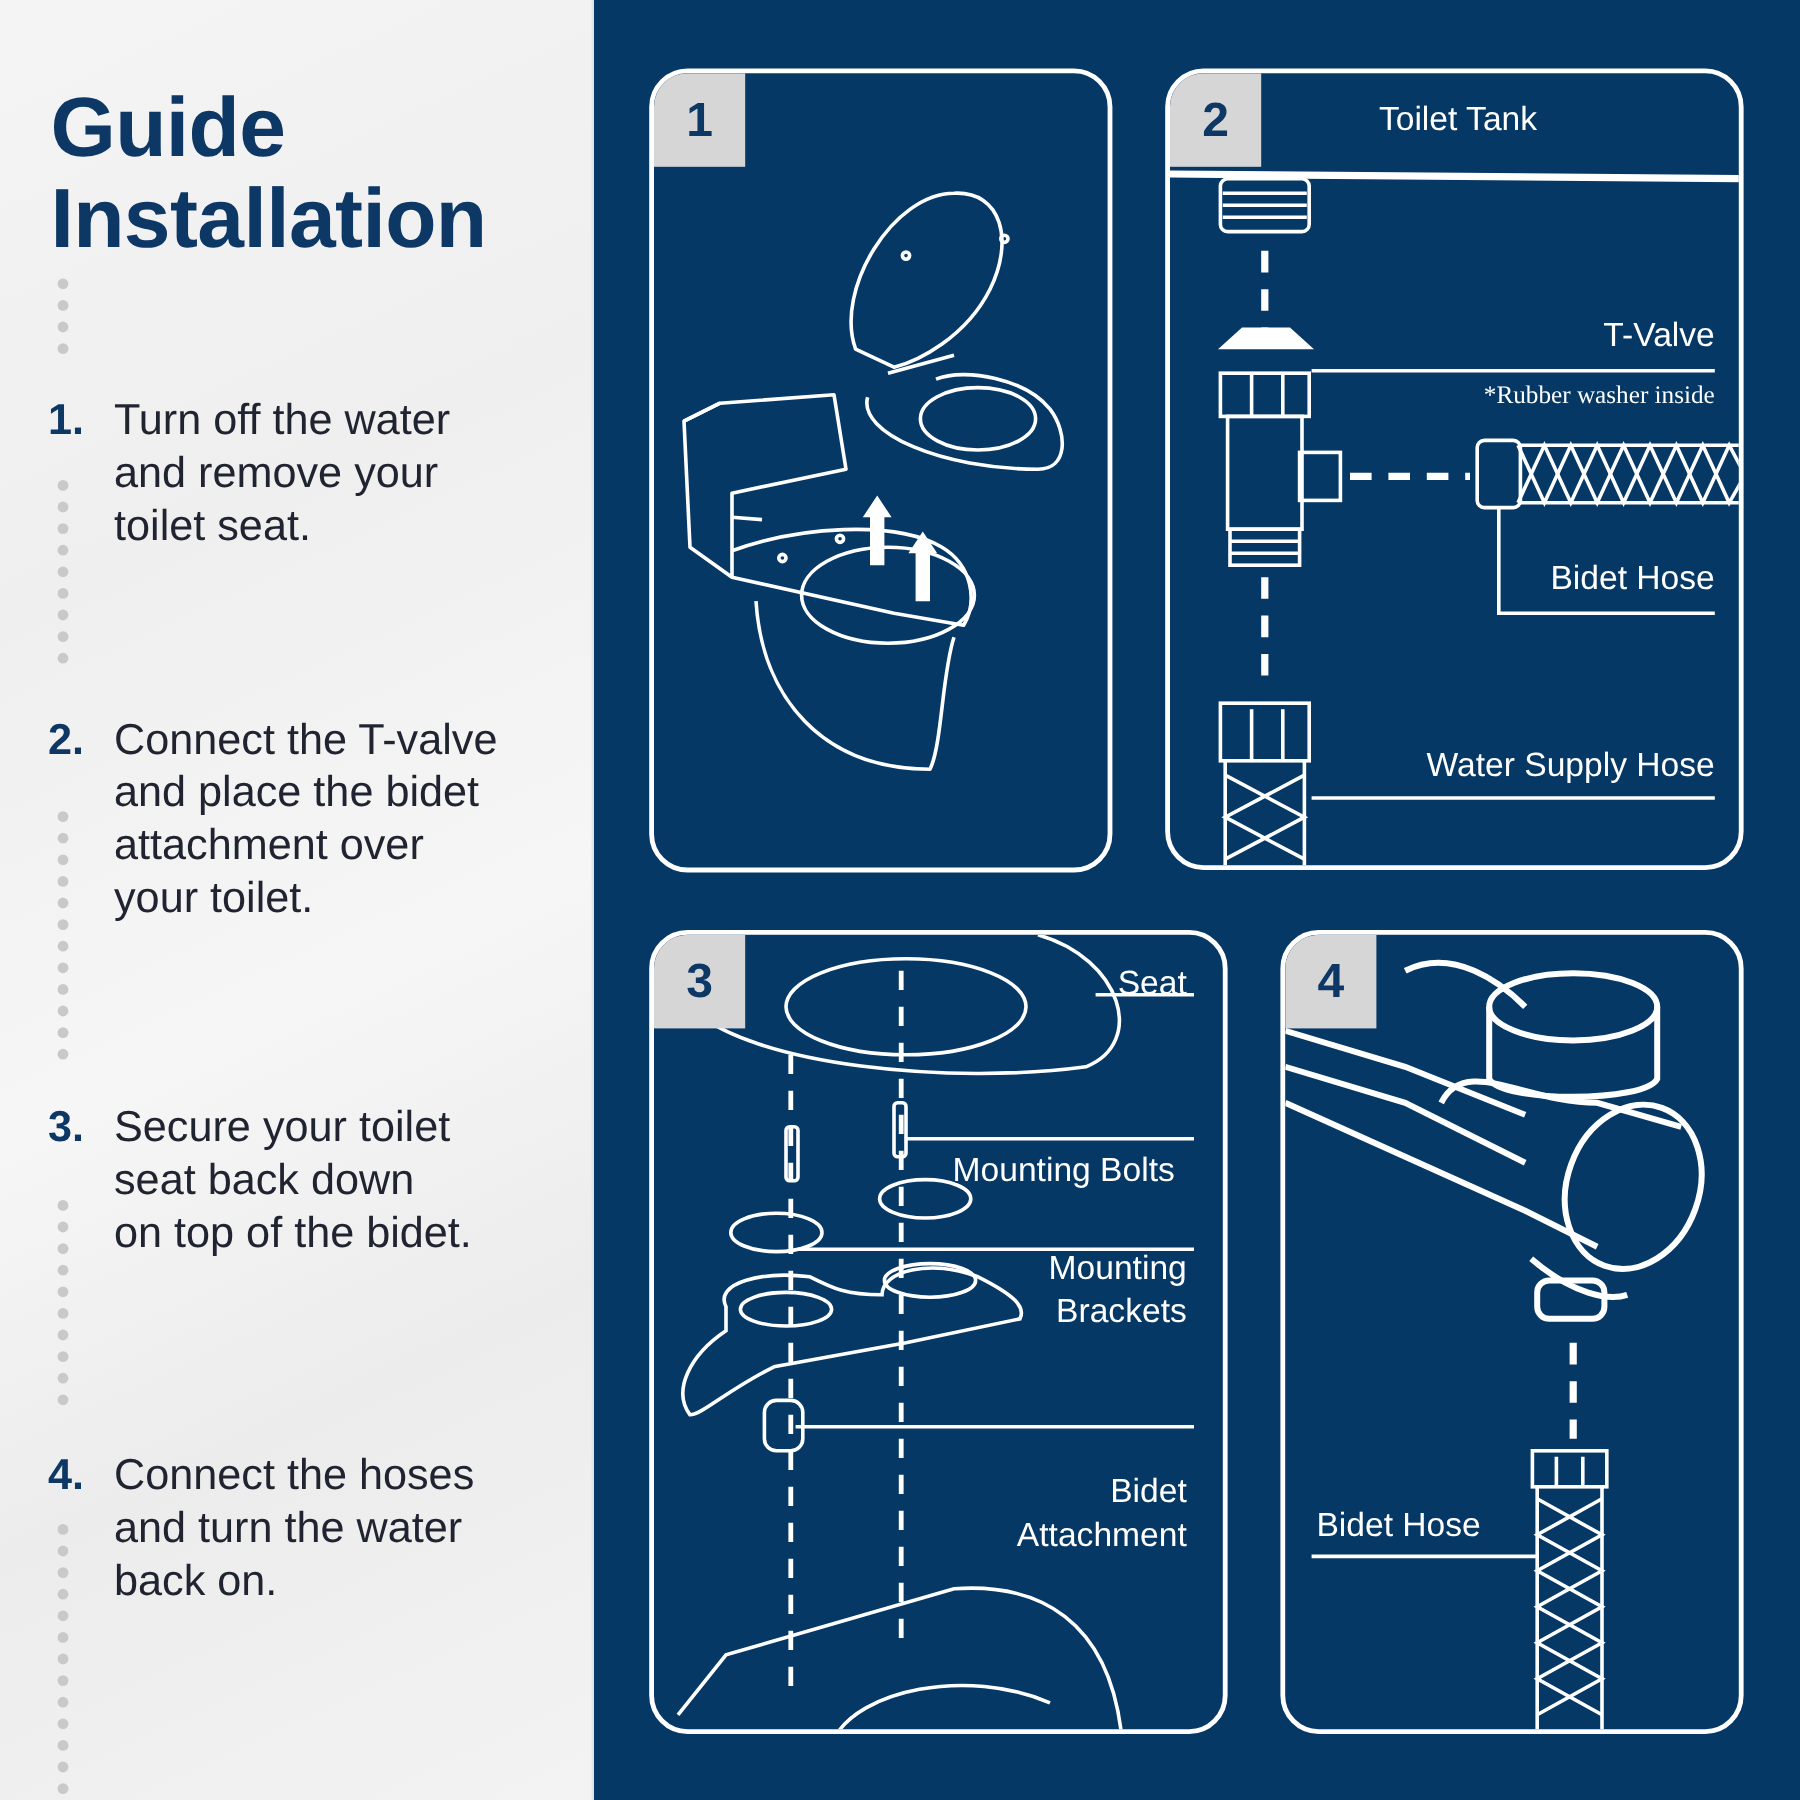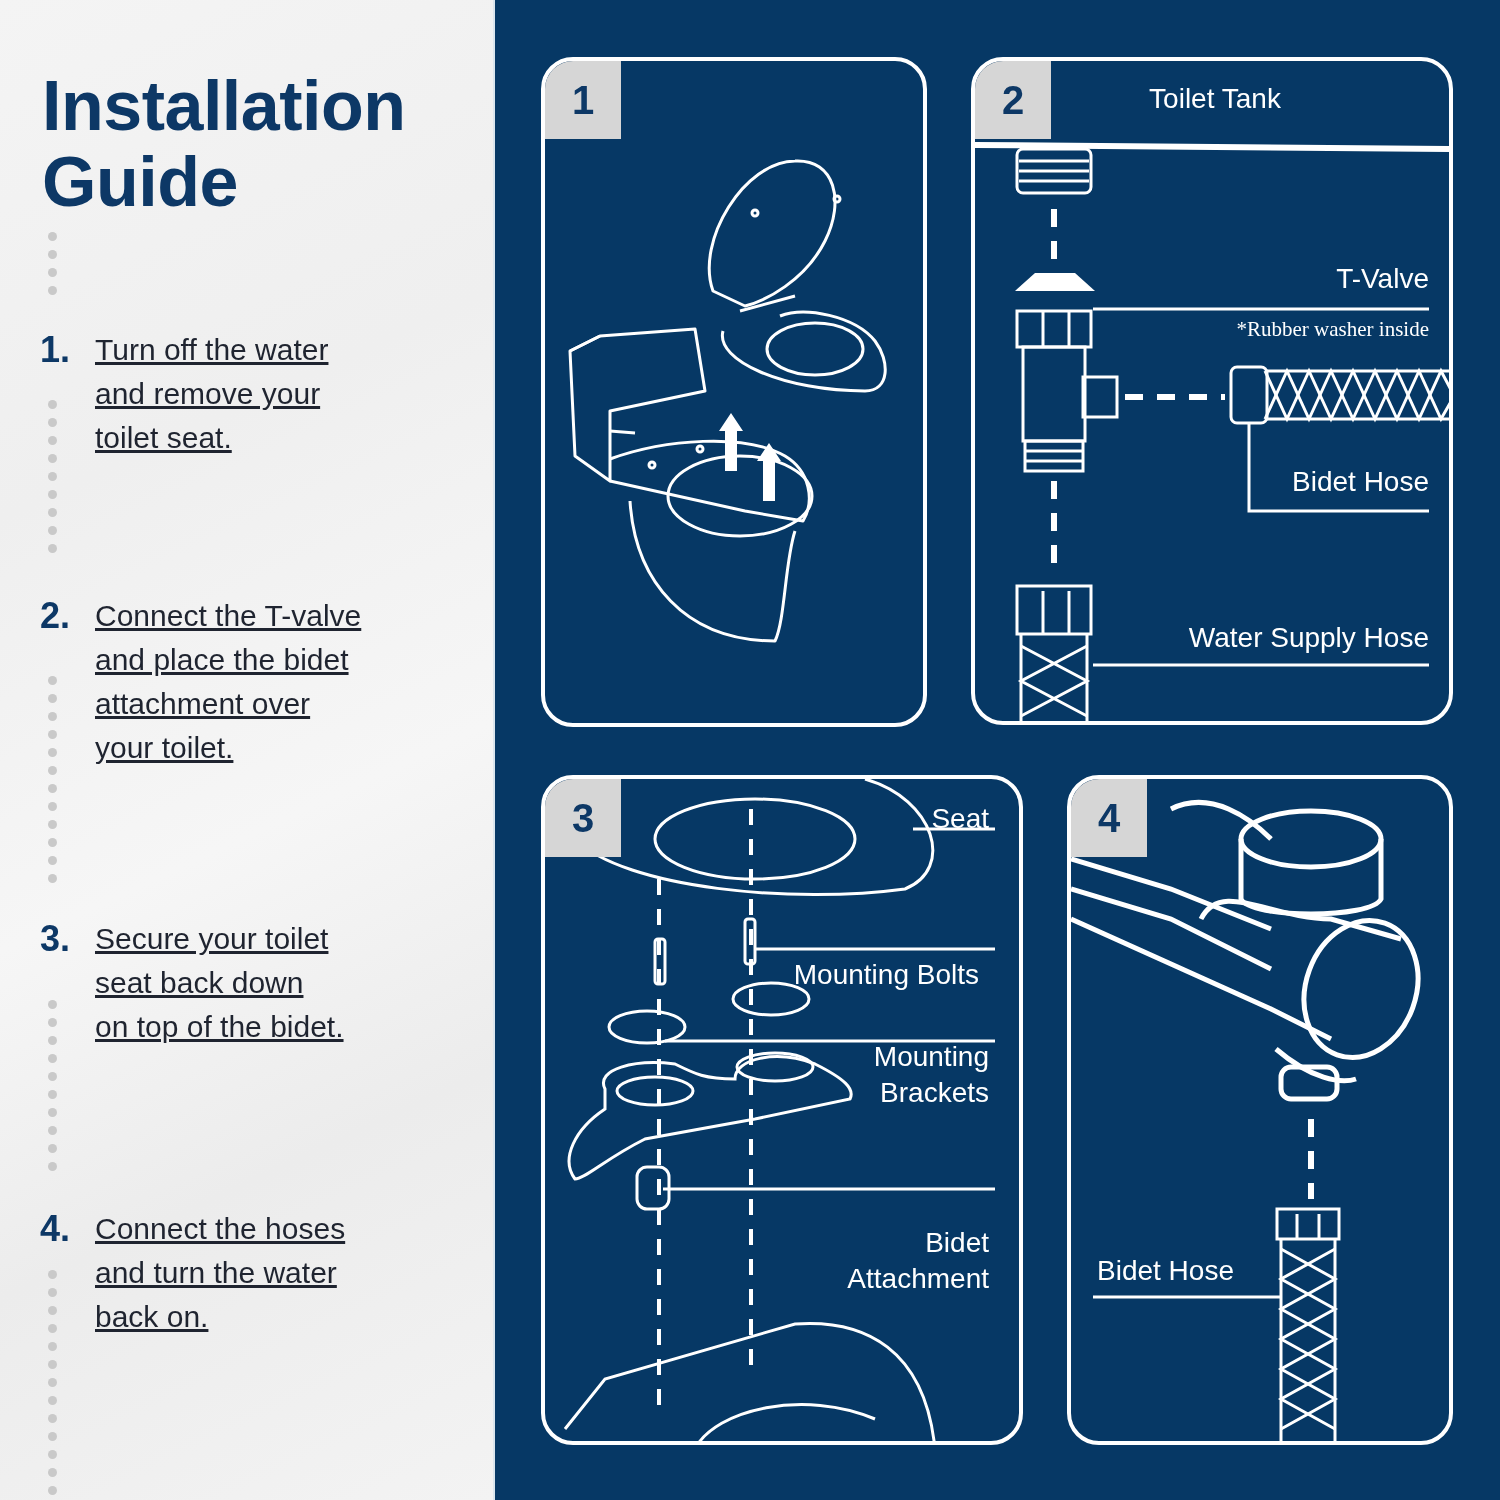--- a/index.html
+++ b/index.html
@@ -5,35 +5,35 @@
   html, body { margin:0; padding:0; }
   body { width:1500px; height:1500px; position:relative; overflow:hidden; font-family:"Liberation Sans", sans-serif; }
   .left { position:absolute; left:0; top:0; width:495px; height:1500px;
     background: linear-gradient(155deg, #f4f4f4 0%, #efefef 30%, #f6f6f6 55%, #ececec 75%, #f3f3f3 100%); }
   .left::after { content:""; position:absolute; right:0; top:0; width:2px; height:100%; background:#dbe6ee; }
   .title { position:absolute; left:42px; top:68px; color:#0d3866; font-weight:700; font-size:70px; line-height:76px; letter-spacing:-0.5px; }
   .dots { position:absolute; left:48px; width:10px; }
   .dots span { display:block; width:9px; height:9px; border-radius:50%; background:#c9c9c9; margin-bottom:9px; }
   .step { position:absolute; left:40px; width:430px; }
   .step .num { position:absolute; left:0; top:0; color:#0d3866; font-weight:700; font-size:36px; line-height:44px; }
-  .step .txt { position:absolute; left:55px; top:0; color:#1f2430; font-size:30px; line-height:44px; white-space:pre-line; width:380px;text-decoration:underline; }
+  .step .txt { position:absolute; left:55px; top:0; color:#1f2430; font-size:36px; line-height:44px; white-space:pre-line; width:380px; }
   .right { position:absolute; left:495px; top:0; width:1005px; height:1500px; background:#063865; }
   .panel { position:absolute; border:4px solid #ffffff; border-radius:32px; box-sizing:border-box; overflow:hidden; }
   .badge { position:absolute; left:0; top:0; width:76px; height:78px; background:#d6d6d6; color:#0d3866; font-weight:700; font-size:40px; display:flex; align-items:center; justify-content:center; }
   .lbl { position:absolute; color:#ffffff; font-size:28px; line-height:32px; text-align:right; white-space:pre-line; }
   .lbl.small { font-size:21px;font-family:Liberation Serif, serif; }
   svg { position:absolute; left:0; top:0; }
 </style>
 </head>
 <body>
 
 <div class="left">
   <div class="title">
+    <div>Guide</div>
     <div>Installation</div>
-    <div>Guide</div>
   </div>
 
   <div class="dots" style="top:232px">
       <span></span>
       <span></span>
       <span></span>
       <span></span>
     </div>
 
   <div class="step" style="top:328px">

